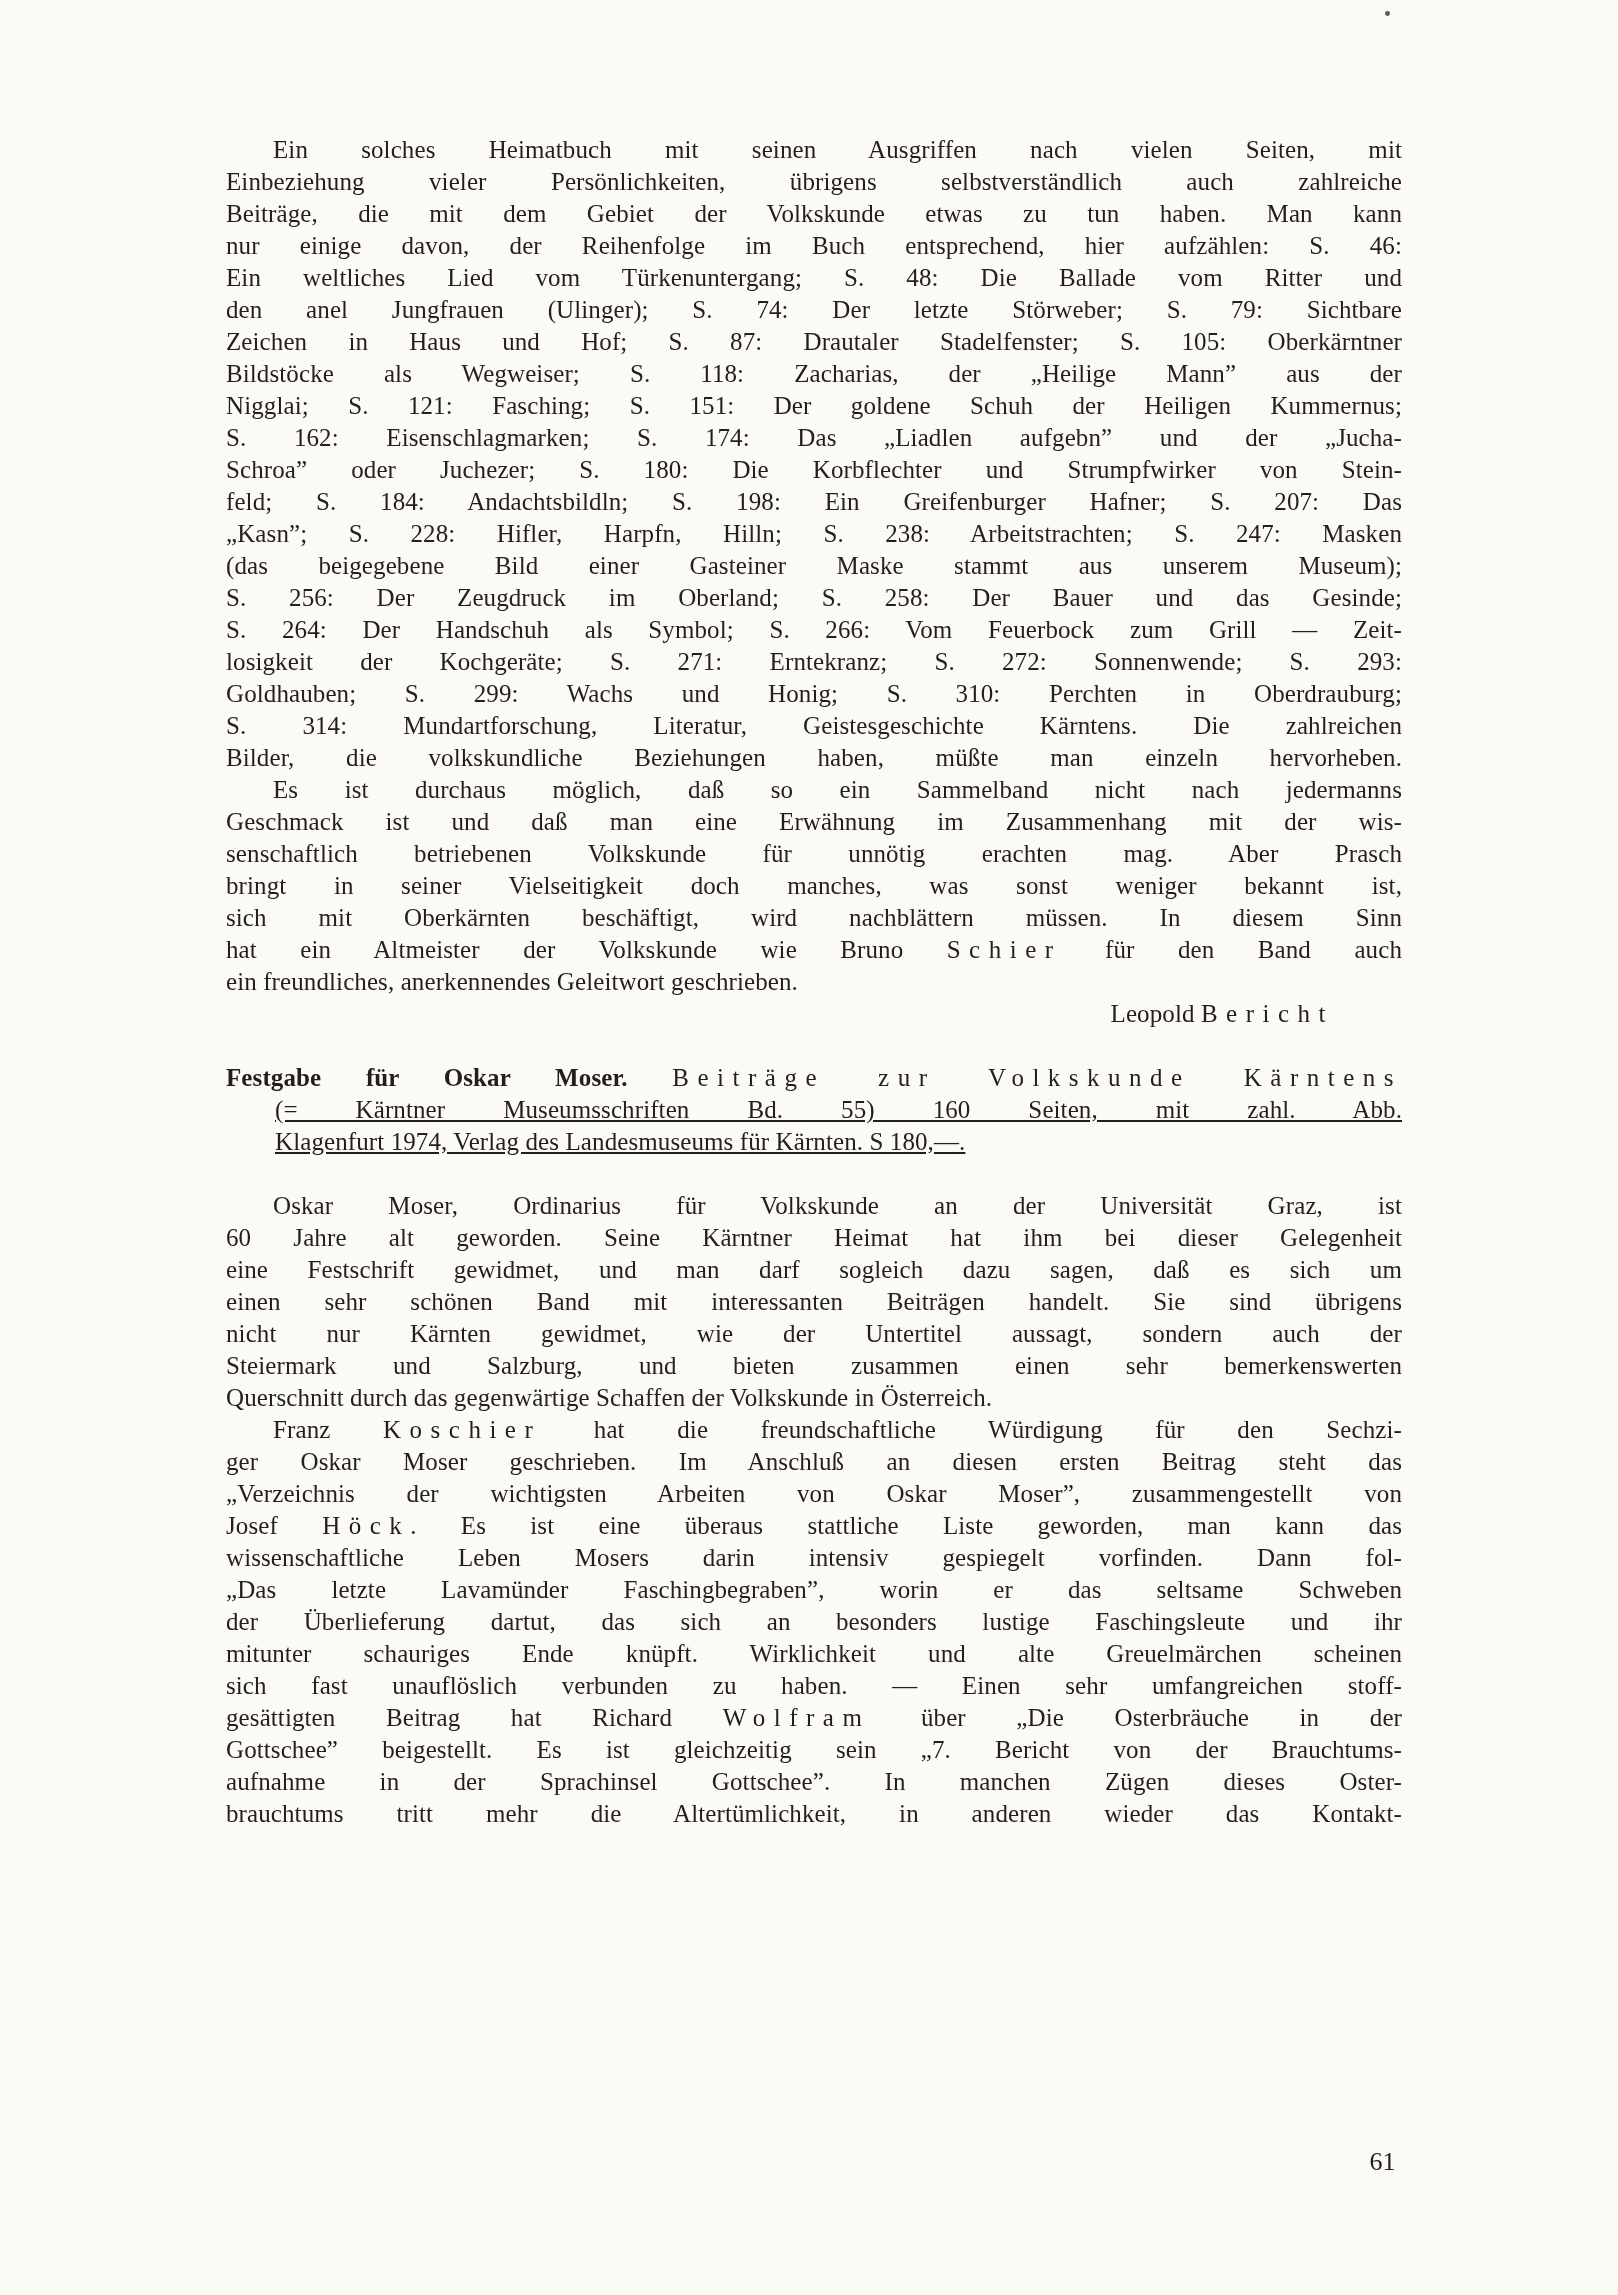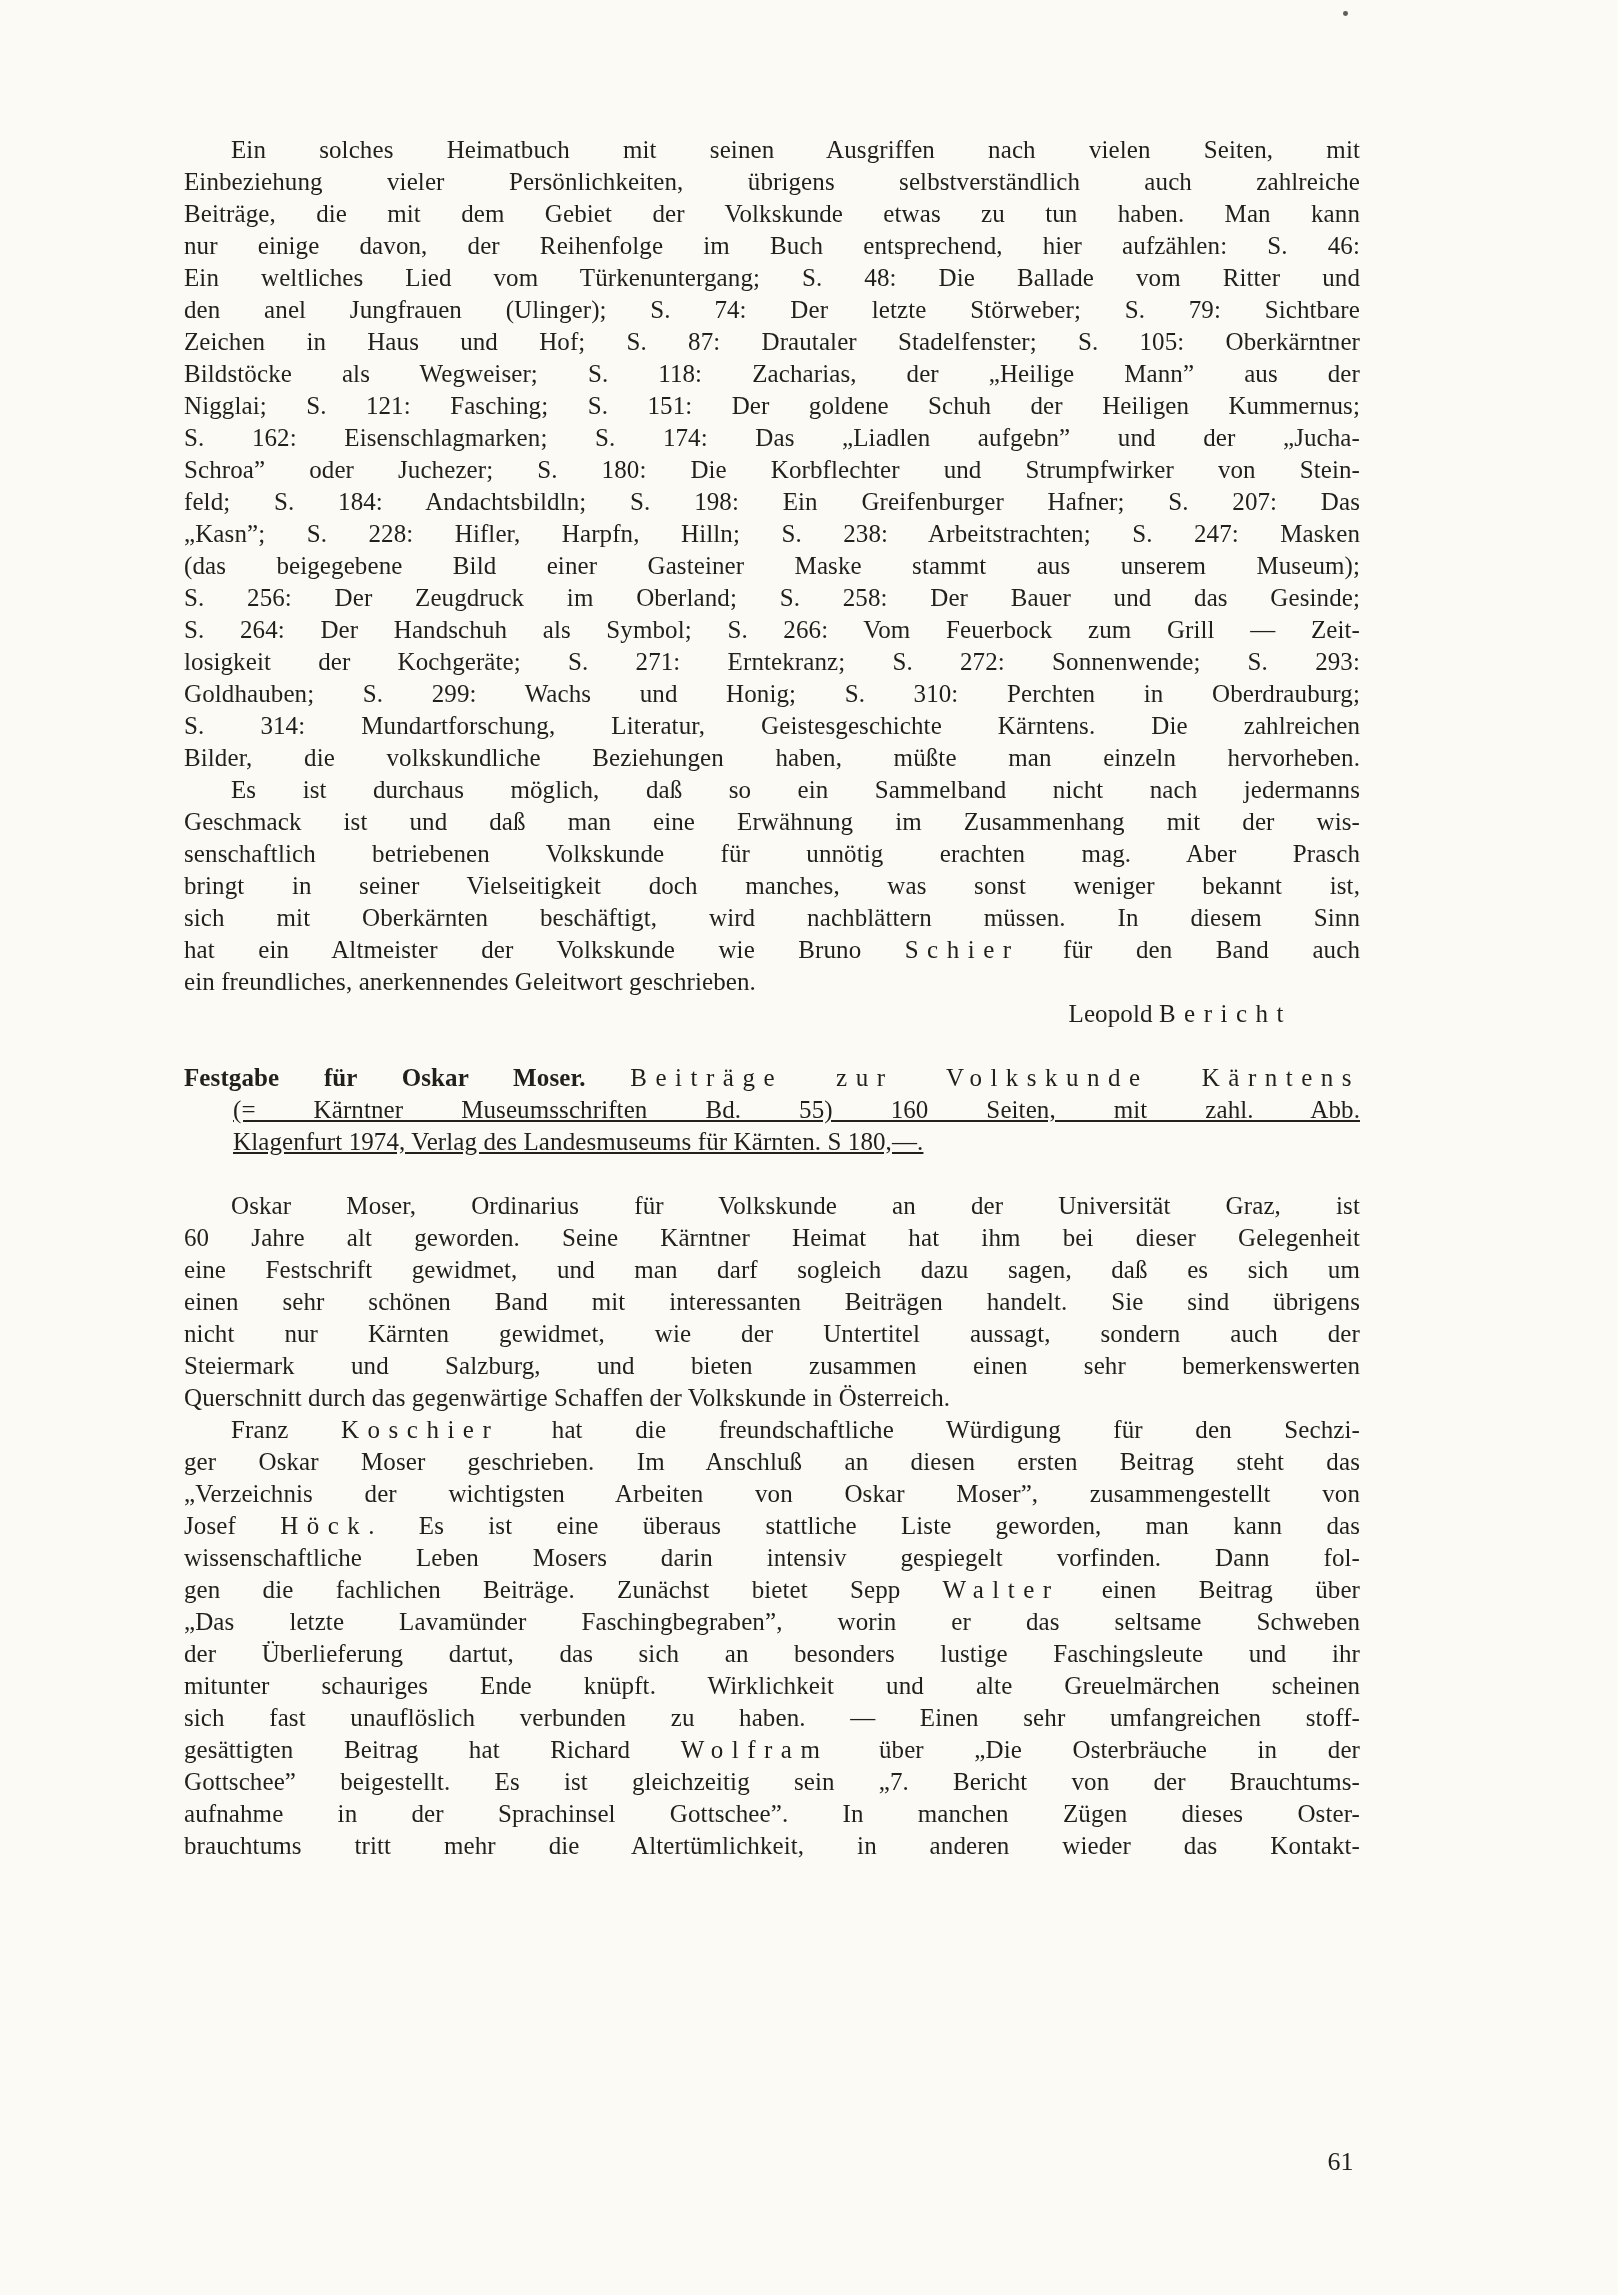--- a/index.html
+++ b/index.html
@@ -10,20 +10,21 @@
     height: 2295px;
     position: relative;
     background: var(--paper, #fbfaf5);
     color: var(--ink, #231f1b);
     font-family: "Liberation Serif", "DejaVu Serif", serif;
     overflow: hidden;
   }
   .page {
     position: absolute;
     inset: 0;
+    margin-left: 42px;
   }
   .text-block {
     position: absolute;
     left: 184px;
     top: 134px;
     width: 1176px;
     font-size: 25px;
     line-height: 32px;
     letter-spacing: 0.1px;
   }
@@ -118,21 +119,20 @@
         <div class="line">nicht nur Kärnten gewidmet, wie der Untertitel aussagt, sondern auch der</div>
         <div class="line">Steiermark und Salzburg, und bieten zusammen einen sehr bemerkenswerten</div>
         <div class="line no-just">Querschnitt durch das gegenwärtige Schaffen der Volkskunde in Österreich.</div>
       </div>
       <div class="block body">
         <div class="line">Franz <span class="sperr">Koschier</span> hat die freundschaftliche Würdigung für den Sechzi-</div>
         <div class="line">ger Oskar Moser geschrieben. Im Anschluß an diesen ersten Beitrag steht das</div>
         <div class="line">„Verzeichnis der wichtigsten Arbeiten von Oskar Moser”, zusammengestellt von</div>
         <div class="line">Josef <span class="sperr">Höck</span>. Es ist eine überaus stattliche Liste geworden, man kann das</div>
         <div class="line">wissenschaftliche Leben Mosers darin intensiv gespiegelt vorfinden. Dann fol-</div>
-        <div class="line">gen die fachlichen Beiträge. Zunächst bietet Sepp <span class="sperr">Walter</span> einen Beitrag über</div>
         <div class="line">„Das letzte Lavamünder Faschingbegraben”, worin er das seltsame Schweben</div>
         <div class="line">der Überlieferung dartut, das sich an besonders lustige Faschingsleute und ihr</div>
         <div class="line">mitunter schauriges Ende knüpft. Wirklichkeit und alte Greuelmärchen scheinen</div>
         <div class="line">sich fast unauflöslich verbunden zu haben. — Einen sehr umfangreichen stoff-</div>
         <div class="line">gesättigten Beitrag hat Richard <span class="sperr">Wolfram</span> über „Die Osterbräuche in der</div>
         <div class="line">Gottschee” beigestellt. Es ist gleichzeitig sein „7. Bericht von der Brauchtums-</div>
         <div class="line">aufnahme in der Sprachinsel Gottschee”. In manchen Zügen dieses Oster-</div>
         <div class="line">brauchtums tritt mehr die Altertümlichkeit, in anderen wieder das Kontakt-</div>
       </div>
     </div>

